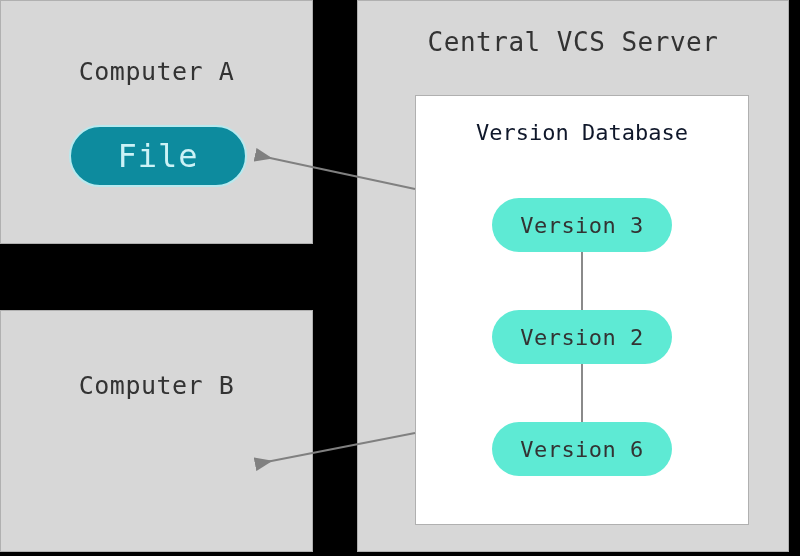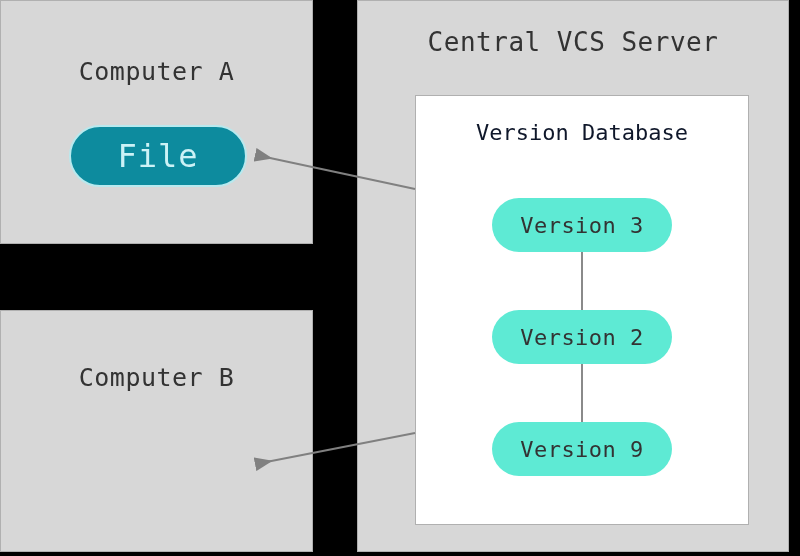--- a/index.html
+++ b/index.html
@@ -47,21 +47,21 @@
     position: absolute;
     left: 0;
     right: 0;
     text-align: center;
     color: #333333;
     font-size: 25px;
     letter-spacing: 0.5px;
     white-space: nowrap;
   }
   #title-computer-a { top: 56px; }
-  #title-computer-b { top: 52px; }
+  #title-computer-b { top: 60px; }
   #title-server     { top: 26px; font-size: 26px; }
 
   
   .file-pill {
     position: absolute;
     width: 178px;
     height: 62px;
     border-radius: 31px;
     background: #0d8b9e;
     border: 2px solid #b8e9ee;
@@ -156,21 +156,21 @@
     <div class="panel-title" id="title-server">Central VCS Server</div>
 
     <div id="version-database-box">
       <div id="title-version-database">Version Database</div>
 
       <div class="version-link l0"></div>
       <div class="version-link l1"></div>
 
       <div class="version-node n0">Version 3</div>
       <div class="version-node n1">Version 2</div>
-      <div class="version-node n2">Version 9</div>
+      <div class="version-node n2">Version 6</div>
     </div>
   </div>
 
   <svg id="arrow-layer" viewBox="0 0 800 556" width="800" height="556">
     <defs>
       <marker id="arrowhead" markerWidth="9" markerHeight="7" refX="8.5" refY="3.5" orient="auto" markerUnits="strokeWidth">
         <polygon points="0 3.5, 9 0, 9 7" fill="#808080"></polygon>
       </marker>
     </defs>
     <line x1="415" y1="189" x2="256" y2="155" stroke="#808080" stroke-width="2" marker-end="url(#arrowhead)"></line>

